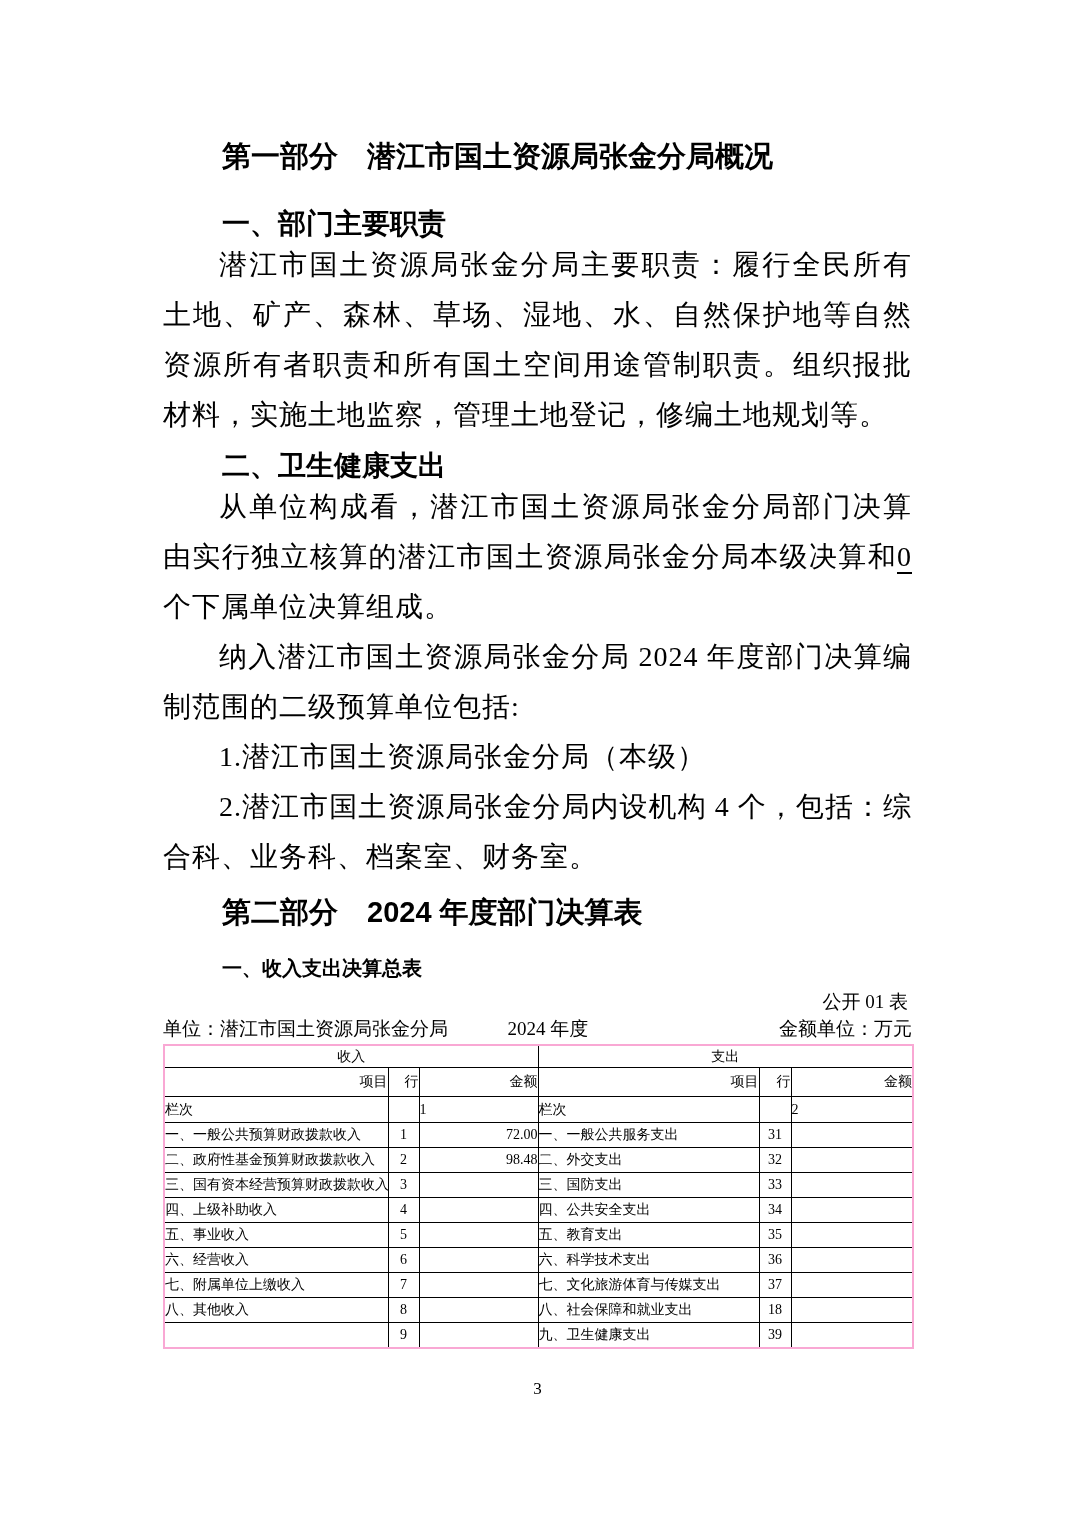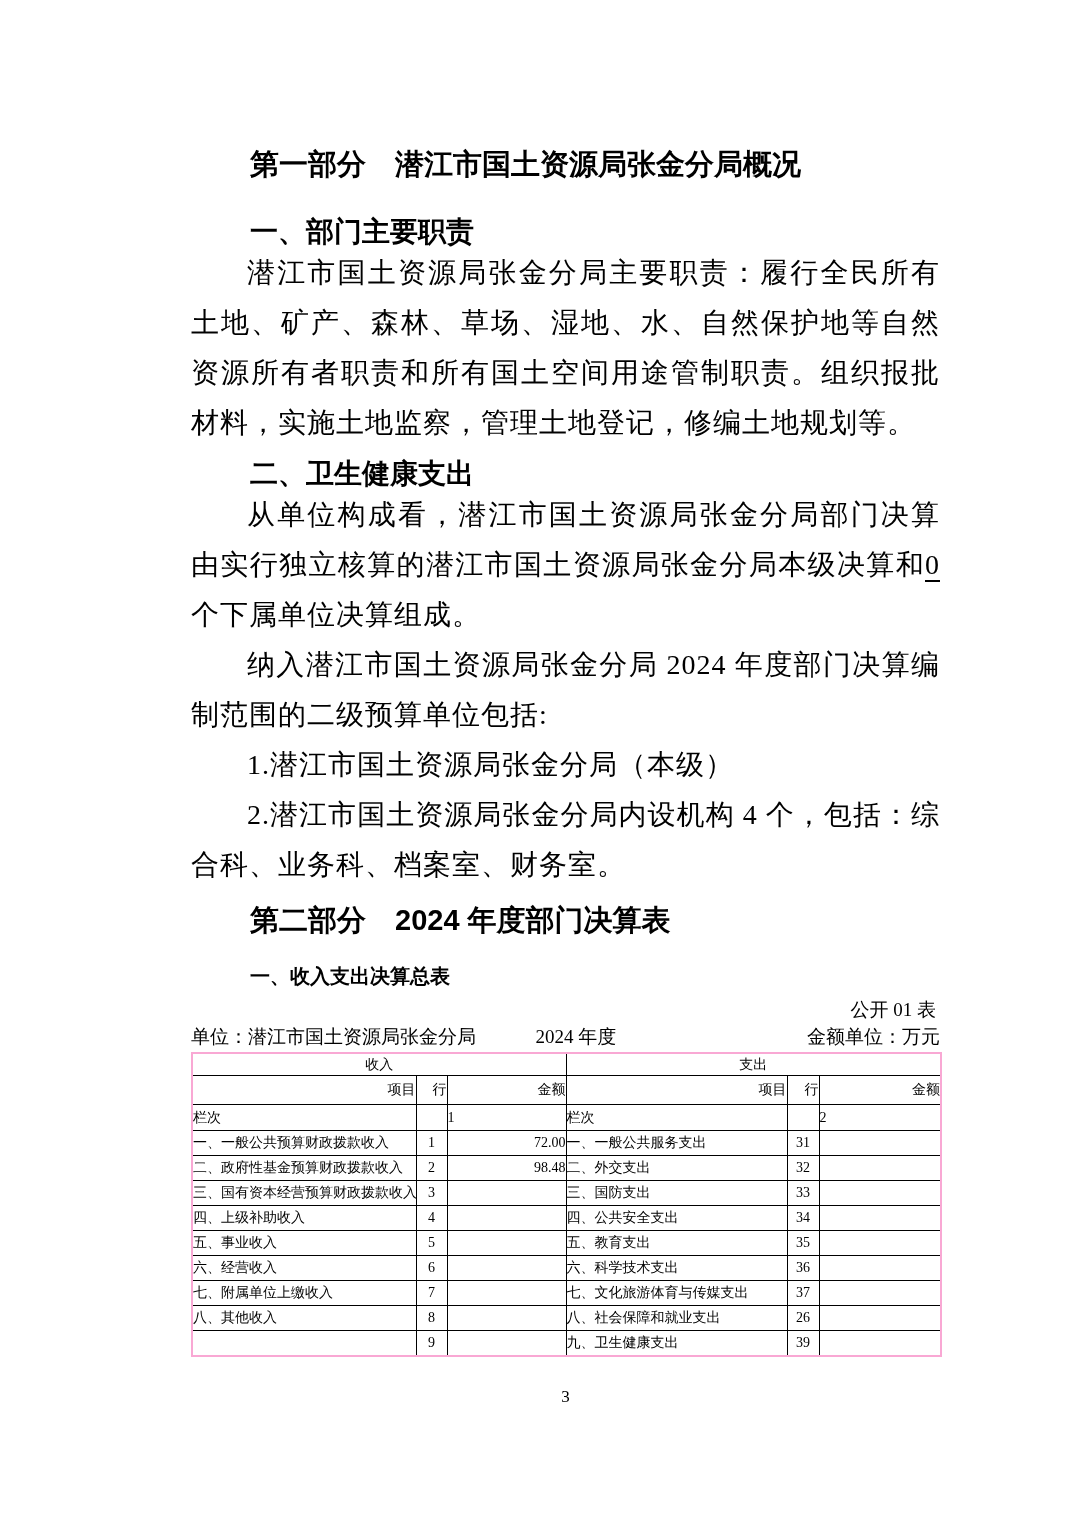--- a/index.html
+++ b/index.html
@@ -1,21 +1,21 @@
 <!DOCTYPE html>
 <html><head>
 <meta charset="utf-8">
 <style>
   html,body { margin:0; padding:0; background:#e8e8e8; }
   .page {
     width:1074px; height:1520px; margin:0 auto; background:#ffffff;
     position:relative; color:#000; overflow:hidden;
     font-family:"Liberation Serif","DejaVu Serif",serif;
   }
-  .content { position:absolute; left:163px; top:8px; width:749px;margin-left:28px; }
+  .content { position:absolute; left:163px; top:0; width:749px; }
 
   h1, h2 {
     font-family:"Liberation Sans","DejaVu Sans",sans-serif;
     font-weight:bold; margin:0; padding:0;
     font-size:29px; line-height:32px; text-indent:59px;
     white-space:nowrap;
   }
   .h-part1 { margin-top:140px; }
   .h-sec1  { margin-top:36px; font-size:28px; }
   .h-sec2  { margin-top:10px; font-size:28px; }
@@ -180,21 +180,21 @@
     <td class="c-item">七、文化旅游体育与传媒支出</td>
     <td class="c-line">37</td>
     <td class="c-amt"></td>
   </tr>
 
   <tr class="r-data">
     <td class="c-item">八、其他收入</td>
     <td class="c-line">8</td>
     <td class="c-amt"></td>
     <td class="c-item">八、社会保障和就业支出</td>
-    <td class="c-line">26</td>
+    <td class="c-line">18</td>
     <td class="c-amt"></td>
   </tr>
 
   <tr class="r-data">
     <td class="c-item"></td>
     <td class="c-line">9</td>
     <td class="c-amt"></td>
     <td class="c-item">九、卫生健康支出</td>
     <td class="c-line">39</td>
     <td class="c-amt"></td>

